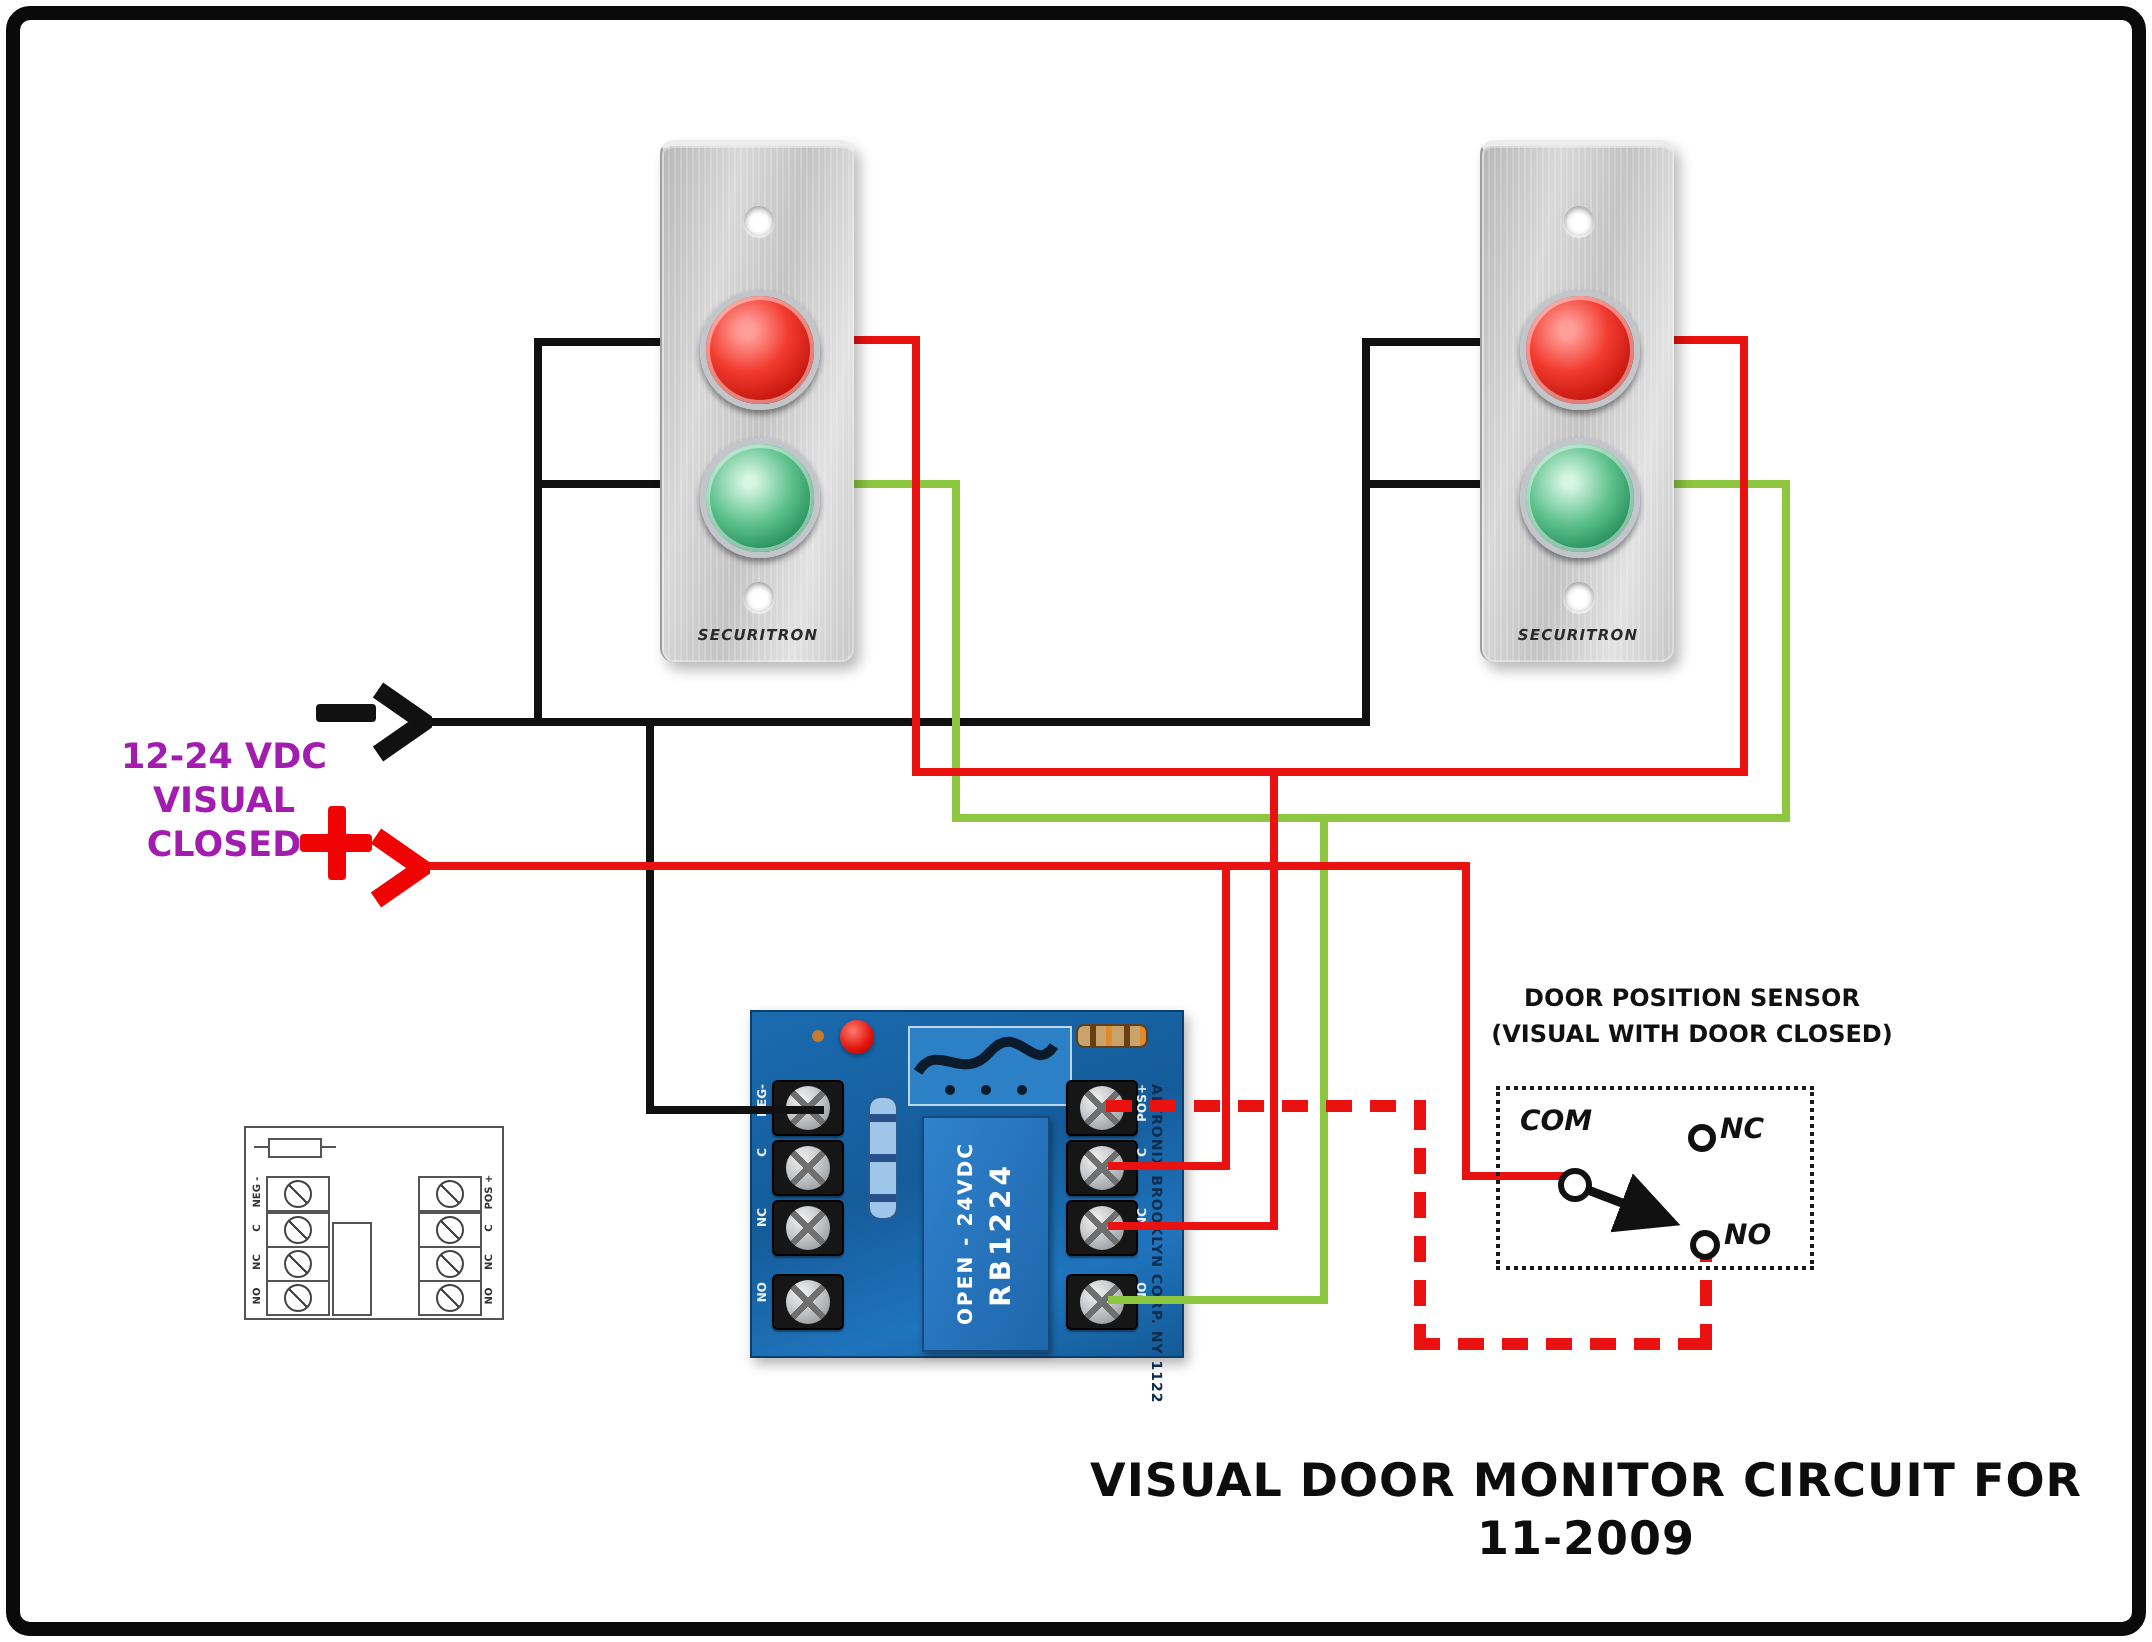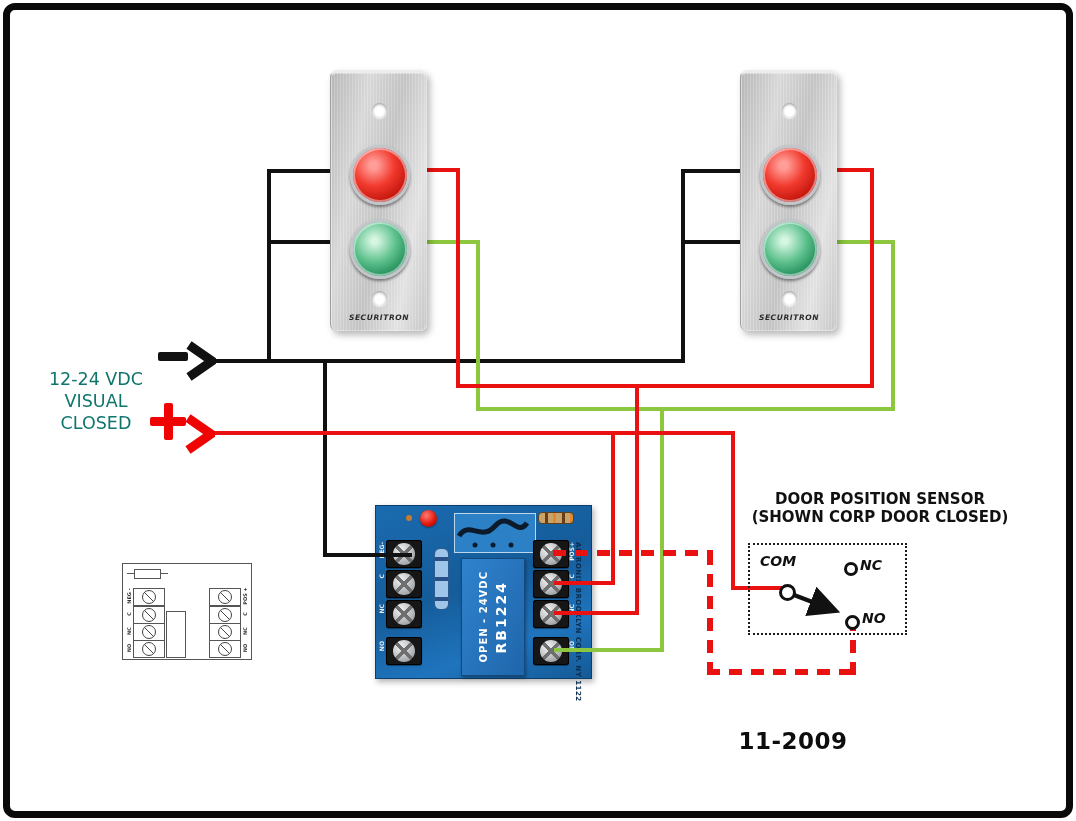--- a/index.html
+++ b/index.html
@@ -28,22 +28,22 @@
   .hole-bottom{top:218px;}
   .led{position:absolute;left:50%;width:54px;height:54px;margin-left:-29px;
     border-radius:50%;border:3px solid #c2c6ca;
     box-shadow:0 2px 3px rgba(0,0,0,.45), inset 0 0 0 2px rgba(255,255,255,.45);}
   .led-red{top:72px;background:radial-gradient(circle at 38% 32%, #ff9d97 8%, #f23a2e 42%, #c3150c 75%, #8f0b05);}
   .led-green{top:146px;background:radial-gradient(circle at 40% 35%, #d6f6e2 6%, #5cc08c 45%, #1f8a57 78%, #0e6b3f);}
   .plate-brand{position:absolute;left:0;right:0;top:240px;text-align:center;
     font-size:7.5px;font-weight:700;font-style:italic;letter-spacing:.6px;color:#2b2b2b;}
 
   
-  .ps-label{position:absolute;left:26px;top:368px;width:140px;text-align:center;z-index:5;
-    font-size:17.5px;font-weight:400;line-height:22px;color:#0f766e;}
+  .ps-label{position:absolute;left:42px;top:368px;width:140px;text-align:center;z-index:5;
+    font-size:17.5px;font-weight:700;line-height:22px;color:#a21caf;}
   .minus-bar{position:absolute;left:158px;top:352px;width:30px;height:9px;background:#111;border-radius:2px;z-index:5;}
   .plus-sign{position:absolute;left:148px;top:398px;width:40px;height:46px;z-index:5;}
   .plus-sign::before{content:"";position:absolute;left:2px;top:19px;width:36px;height:9px;background:#f00303;border-radius:2px;}
   .plus-sign::after{content:"";position:absolute;left:16px;top:5px;width:9px;height:37px;background:#f00303;border-radius:2px;}
   .chevron{position:absolute;z-index:5;}
 
   
   .pcb{position:absolute;left:375px;top:505px;width:215px;height:172px;z-index:2;
     background:linear-gradient(160deg,#1a6bb0,#155c9a 45%,#1f74bd 75%,#145a96);
     border:1px solid #0d3f6e;box-shadow:2px 3px 6px rgba(0,0,0,.3);}
@@ -90,22 +90,22 @@
     background:linear-gradient(45deg, rgba(0,0,0,0) 46%, #444 46% 54%, rgba(0,0,0,0) 54%);}
   .mcl{left:10px;} .mcr{left:86px;}
   .mrow0{top:24px;} .mrow1{top:42px;} .mrow2{top:59px;} .mrow3{top:76px;}
   .mlabel{position:absolute;font-size:5px;font-weight:700;color:#333;transform:rotate(-90deg);
     transform-origin:center;white-space:nowrap;width:20px;text-align:center;}
   .mlab-l{left:-4px;} .mlab-r{left:112px;}
   .mlrow0{top:29px;} .mlrow1{top:47px;} .mlrow2{top:64px;} .mlrow3{top:81px;}
   .mini-relay{position:absolute;left:43px;top:47px;width:18px;height:45px;border:1px solid #555;background:#fff;}
 
   
-  .sensor-title{position:absolute;left:730px;top:490px;width:300px;z-index:5;text-align:center;
-    font-size:15px;font-weight:700;line-height:18px;color:#111;}
+  .sensor-title{position:absolute;left:696px;top:490px;width:300px;z-index:5;text-align:center;
+    font-size:12px;font-weight:700;line-height:18px;color:#111;}
   .sensor-box{position:absolute;left:748px;top:543px;width:155px;height:88px;z-index:4;
     border:2.5px dotted #1a1a1a;}
   .term-circle{position:absolute;border-radius:50%;background:#fff;}
   .c-com{left:29px;top:39px;width:11px;height:11px;border:3.5px solid #111;}
   .c-nc{left:94px;top:17px;width:8px;height:8px;border:3px solid #111;}
   .c-no{left:95px;top:70px;width:9px;height:9px;border:3px solid #111;}
   .t-com{position:absolute;left:10px;top:8px;font-size:14px;font-weight:700;font-style:italic;color:#111;}
   .t-nc{position:absolute;left:110px;top:12px;font-size:14px;font-weight:700;font-style:italic;color:#111;}
   .t-no{position:absolute;left:112px;top:65px;font-size:14px;font-weight:700;font-style:italic;color:#111;}
   .sensor-arrow{position:absolute;left:748px;top:543px;z-index:5;}
@@ -274,36 +274,37 @@
     <span class="mlabel mlab-l mlrow2">NC</span>
     <span class="mlabel mlab-l mlrow3">NO</span>
     <span class="mlabel mlab-r mlrow0">POS +</span>
     <span class="mlabel mlab-r mlrow1">C</span>
     <span class="mlabel mlab-r mlrow2">NC</span>
     <span class="mlabel mlab-r mlrow3">NO</span>
   </div>
 
   <div class="sensor-title">
     <div>DOOR POSITION SENSOR</div>
-    <div>(SHOWN CORP DOOR CLOSED)</div>
+    <div>(VISUAL WITH DOOR CLOSED)</div>
   </div>
   <div class="sensor-box">
     <span class="t-com">COM</span>
     <span class="t-nc">NC</span>
     <span class="t-no">NO</span>
     <div class="term-circle c-com"></div>
     <div class="term-circle c-nc"></div>
     <div class="term-circle c-no"></div>
   </div>
   <svg class="sensor-arrow" width="155" height="88">
     <defs>
       <marker id="ah" markerWidth="9" markerHeight="9" refX="6" refY="3.5" orient="auto">
         <path d="M0,0 L7,3.5 L0,7 Z" fill="#111"></path>
       </marker>
     </defs>
     <line x1="46" y1="52" x2="88" y2="68" stroke="#111" stroke-width="4.5" marker-end="url(#ah)"></line>
   </svg>
 
   <div class="main-title">
+    <div>VISUAL DOOR MONITOR CIRCUIT FOR</div>
     <div>11-2009</div>
   </div>
 
 </div>
 
 </body></html>

